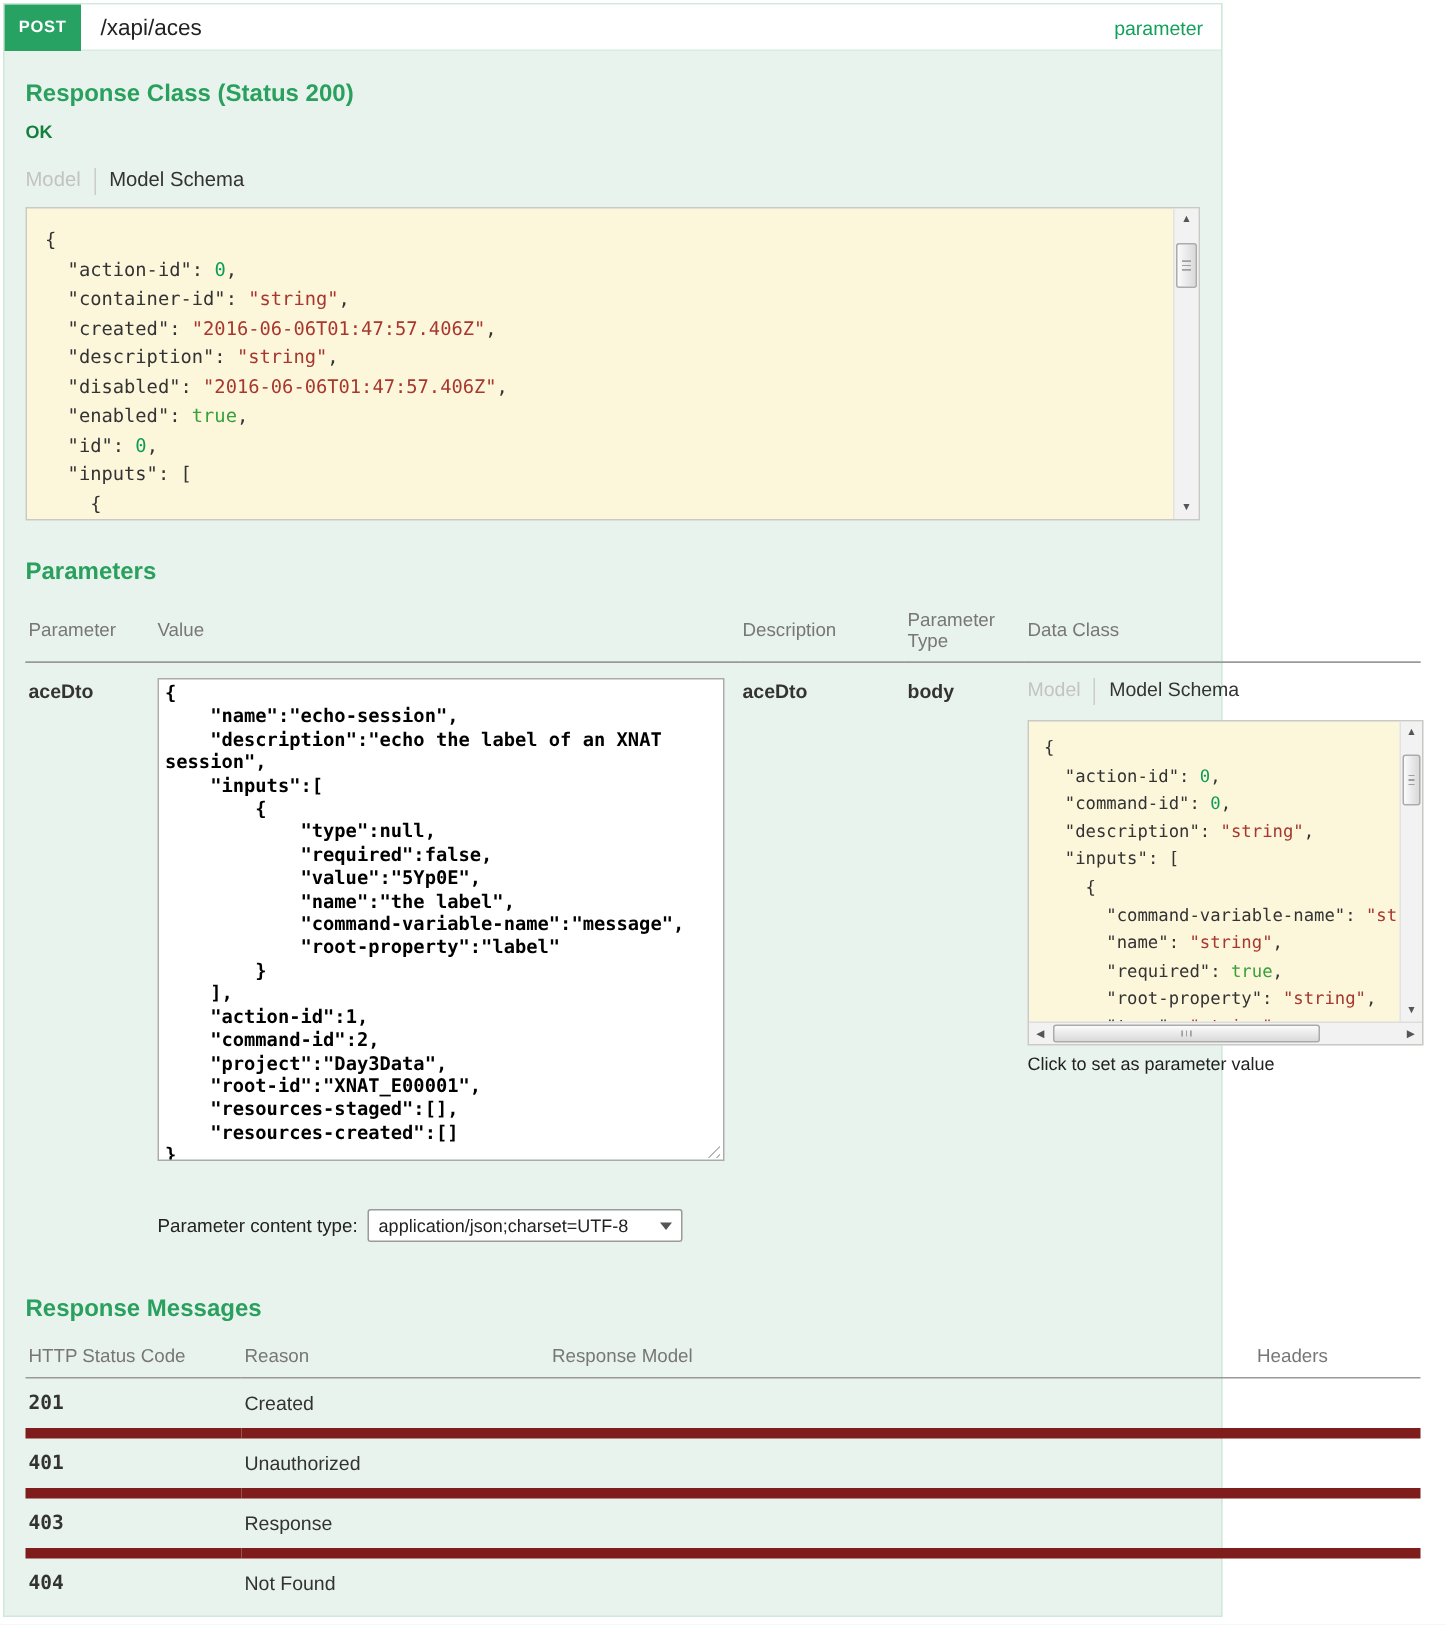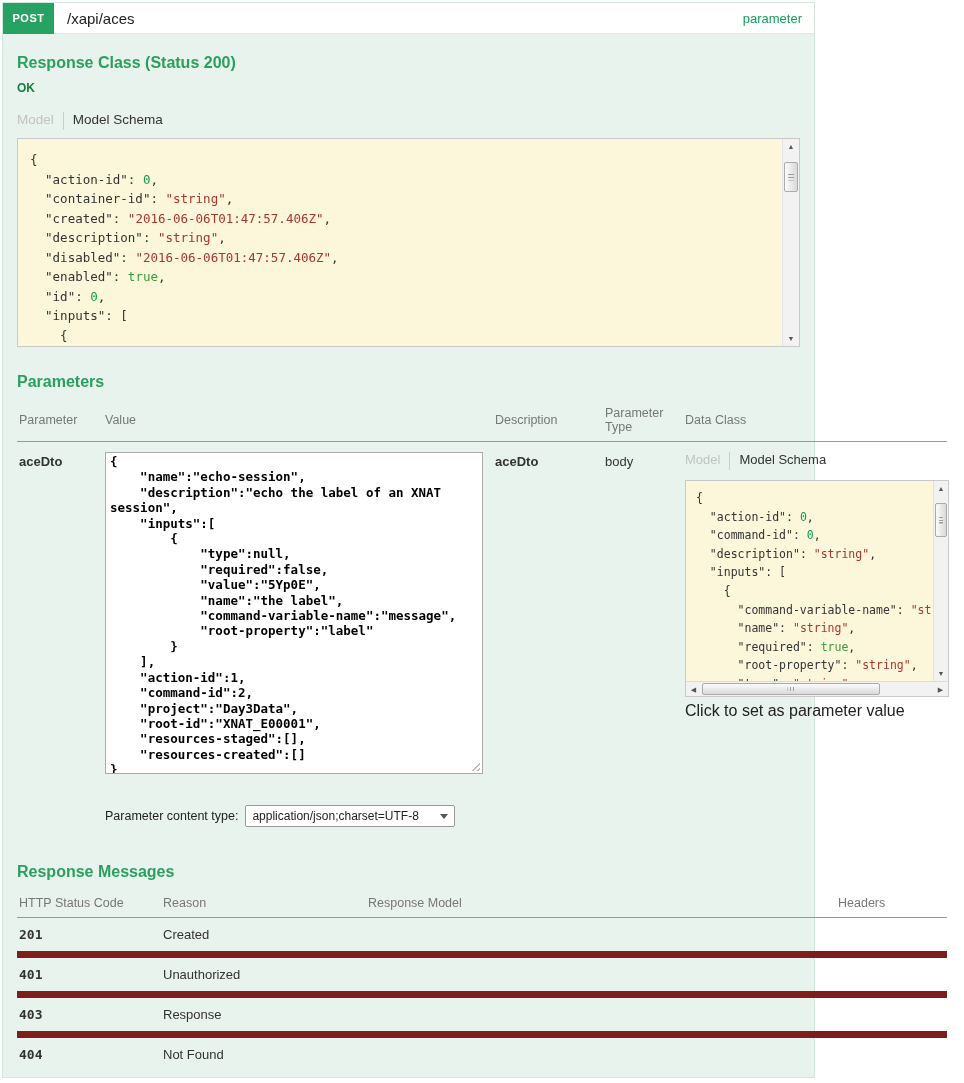--- a/index.html
+++ b/index.html
@@ -99,42 +99,42 @@
   .pct-select select { width:210px; }
   
   .section-heading { margin-top:26px; }
   .param-table { margin-top:11px; width:930px; border-collapse:collapse; table-layout:fixed; }
   .param-table th {
     font-size:12.5px; font-weight:normal; color:#777; text-align:left;
     vertical-align:middle; padding:4px 6px 7px 2px; border-bottom:1px solid #999;
   }
   .param-table td { vertical-align:top; padding:10px 6px 10px 2px; }
   .pname { font-size:13px; font-weight:bold; color:#333; }
-  .ptype { font-size:13px; color:#333; }
+  .ptype { font-size:13px; color:#333;font-weight:bold; }
   .param-value-area { position:relative; width:378px; }
   textarea.param-textarea {
     width:378px; height:322px; background:#fff; border:1px solid #ababab;
     font-family:"DejaVu Sans Mono", monospace; font-size:12.5px; font-weight:bold;
     line-height:15.4px; color:#000; padding:1px 4px; resize:none; overflow:hidden;
     white-space:pre-wrap; word-break:normal;
   }
   .resize-grip {
     position:absolute; right:3px; bottom:7px; width:9px; height:9px;
     background:repeating-linear-gradient(135deg,#b9b9b9 0 1px,transparent 1px 3.5px);
     clip-path:polygon(100% 0,100% 100%,0 100%);
   }
   .pct-row { margin-top:27px; display:flex; align-items:center; }
   .pct-row label { font-size:12.5px; color:#222; margin-right:7px; }
   
   .dt-tabs { margin-top:0; font-size:13px; }
   .schema-box { margin-top:10px; width:264px; border:1px solid #c9c9c9; background:#fcf6db; cursor:pointer; }
   .schema-code-area { position:relative; height:200px; overflow:hidden; }
   .schema-code-area .code-pre { font-size:11.5px; line-height:18.6px; padding:8px 20px 0 10px; }
   .schema-code-area .vscroll { width:15px; }
-  .schema-hint { margin-top:5px; font-size:16px; color:#222; }
+  .schema-hint { margin-top:5px; font-size:12px; color:#222; }
   
   .rm-table { margin-top:11px; width:930px; border-collapse:collapse; table-layout:fixed; }
   .rm-table th {
     font-size:12.5px; font-weight:normal; color:#777; text-align:left;
     padding:4px 4px 7px 2px; border-bottom:1px solid #999;
   }
   .rm-table td { font-size:13px; color:#333; padding:9px 4px 9px 2px; border-bottom:7px solid #7f1d1d; }
   .rm-table tr:last-child td { border-bottom:none; }
   .rm-code { font-family:"DejaVu Sans Mono", monospace; font-size:12.5px; font-weight:bold; color:#333; }
 </style>

